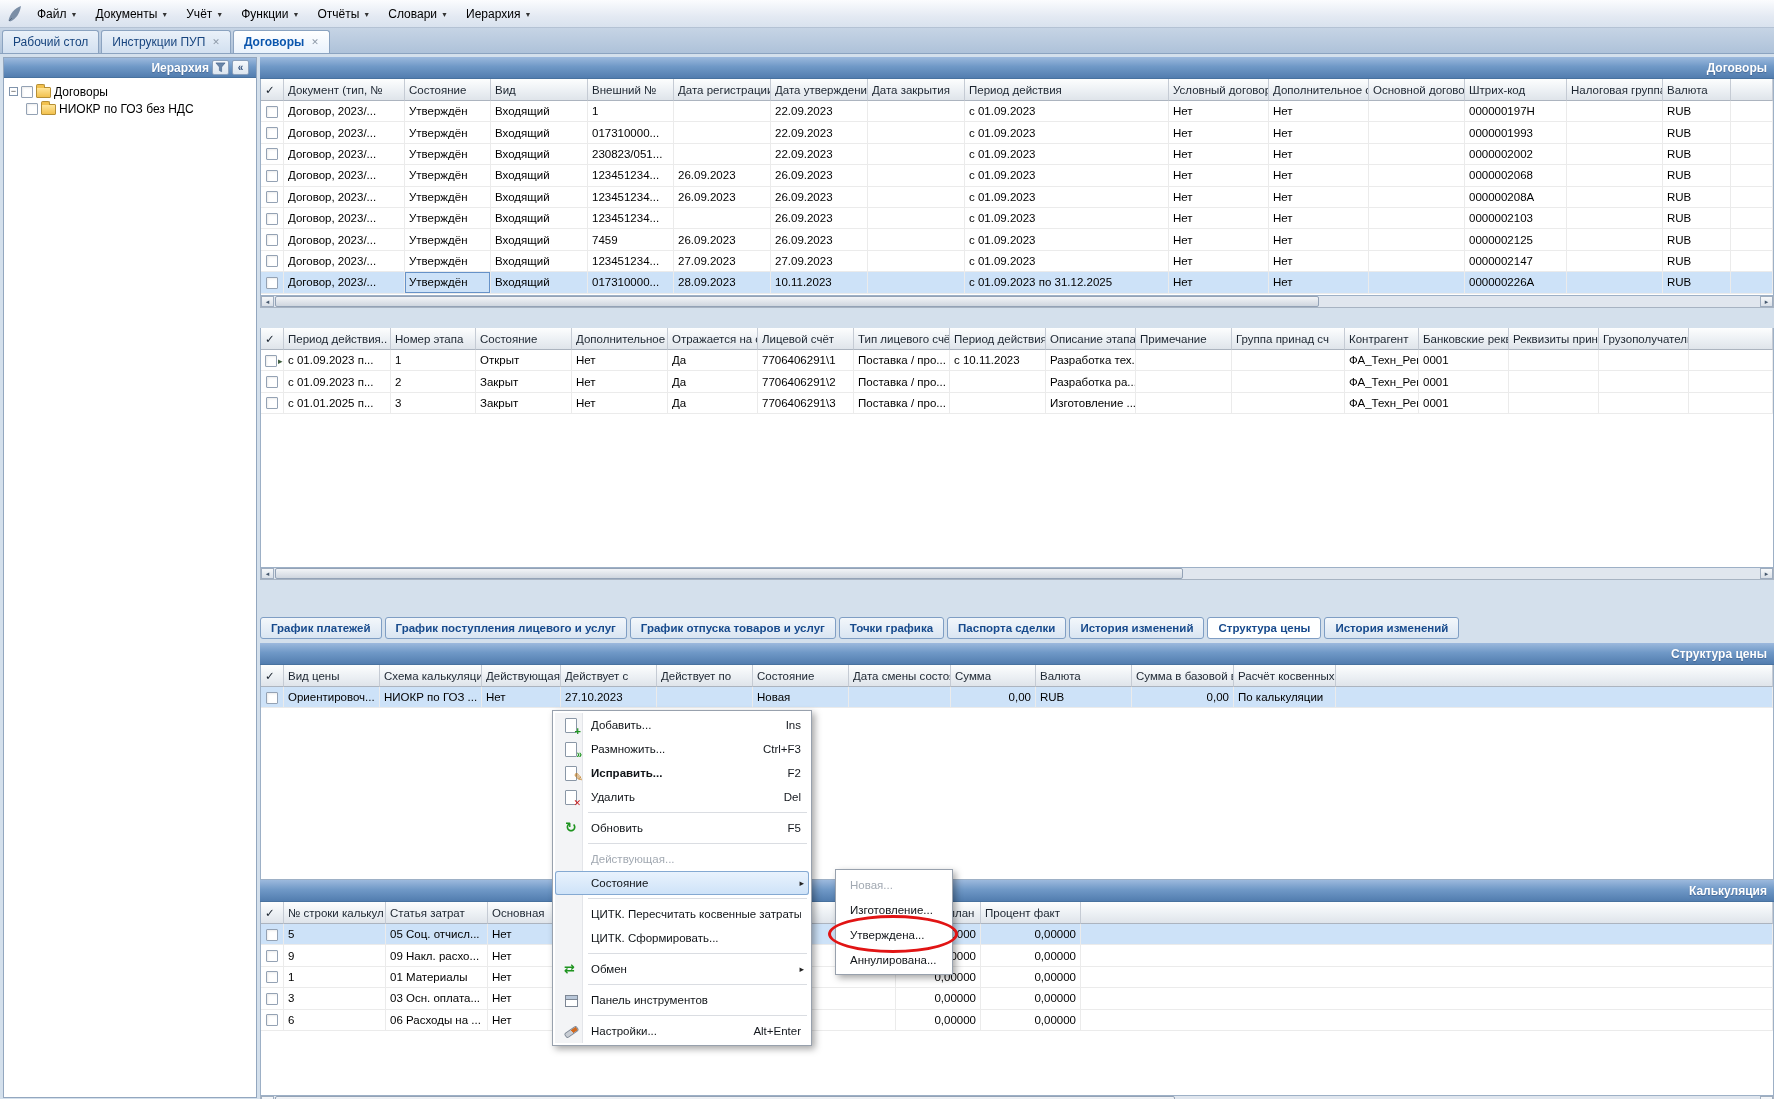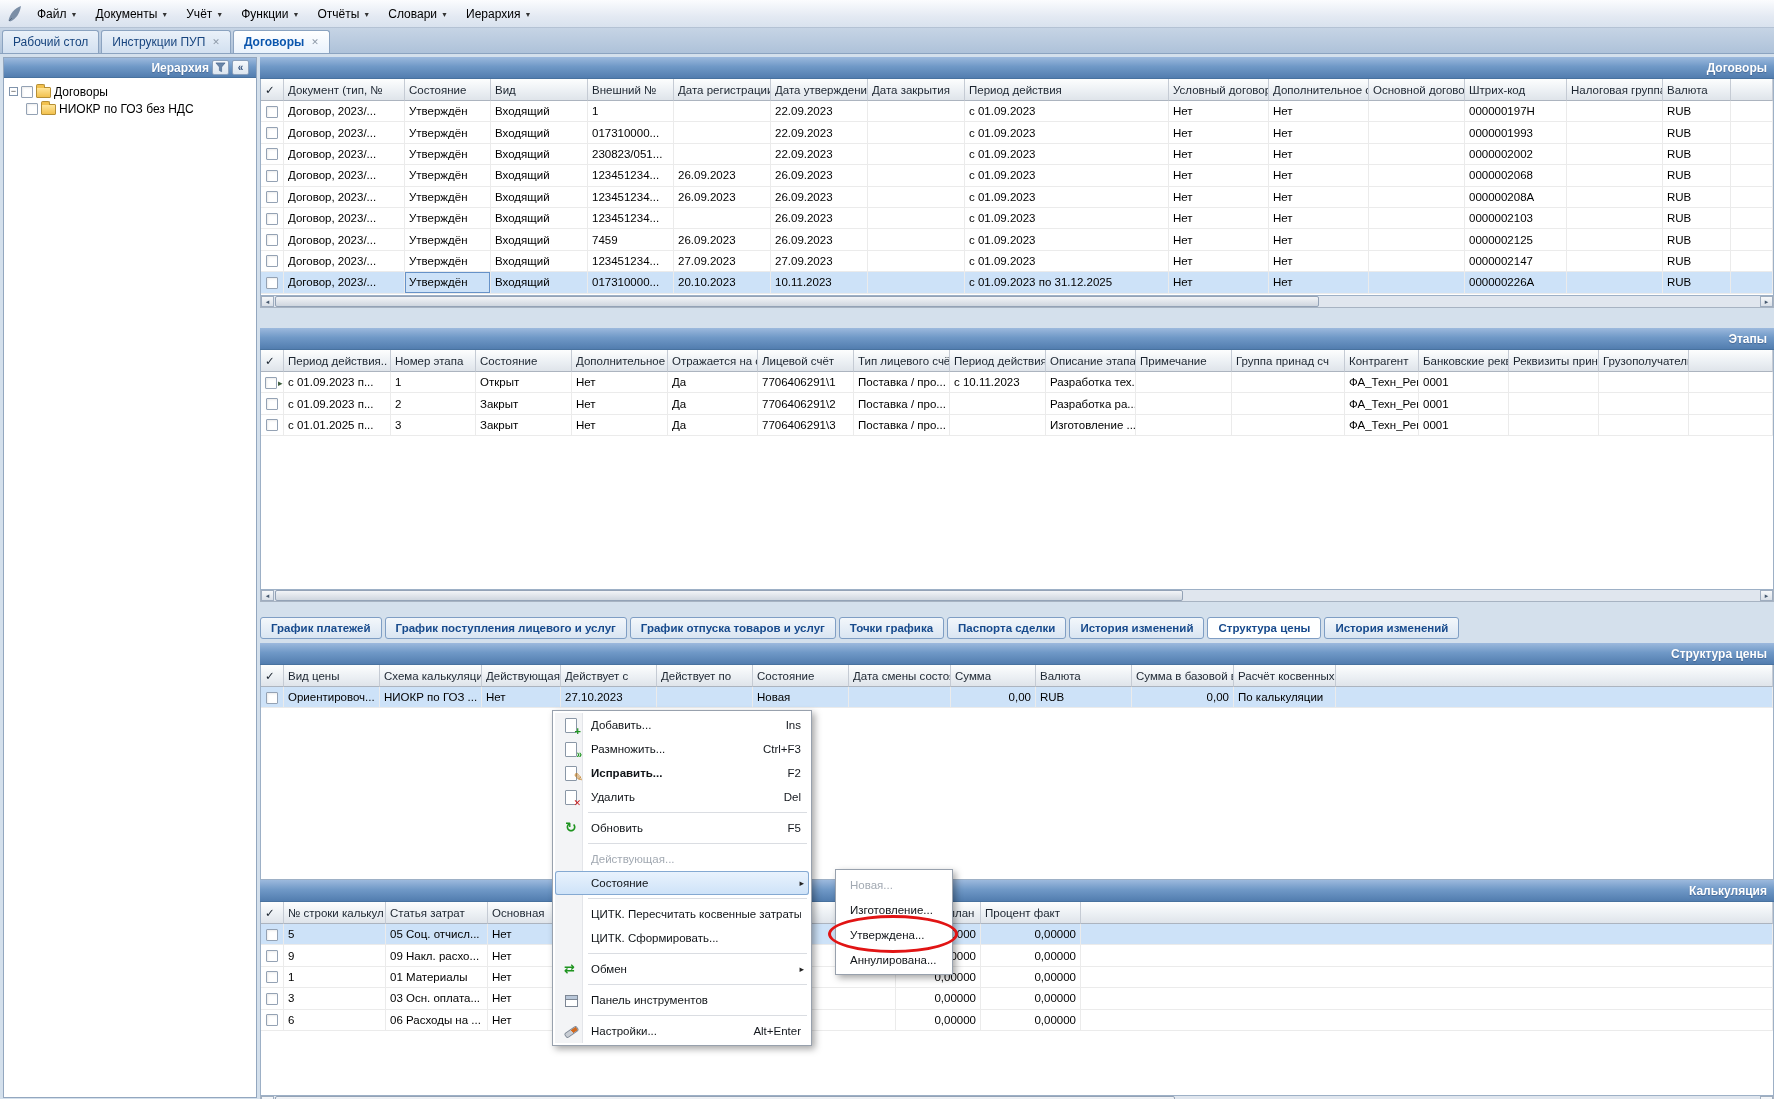--- a/index.html
+++ b/index.html
@@ -373,21 +373,21 @@
             <td></td>
             <td>RUB</td>
             <td></td>
           </tr>
           <tr class="sel">
             <td class="checkcell"><span class="cb"></span></td>
             <td>Договор, 2023/...</td>
             <td class="selcell">Утверждён</td>
             <td>Входящий</td>
             <td>017310000...</td>
-            <td>20.10.2023</td>
+            <td>28.09.2023</td>
             <td>10.11.2023</td>
             <td></td>
             <td>с 01.09.2023 по 31.12.2025</td>
             <td>Нет</td>
             <td>Нет</td>
             <td></td>
             <td>000000226А</td>
             <td></td>
             <td>RUB</td>
             <td></td>
@@ -396,23 +396,20 @@
       </table>
     </div>
   <div class="hscroll">
     <span class="sarrow left"></span>
     <span class="hthumb" style="left:14px;width:1044px;"></span>
     <span class="sarrow right"></span>
   </div>
 </div>
 
 <div class="panel" id="panel-stages">
-  <div class="panel-title">
-      <span>Этапы</span>
-    </div>
   <div class="grid-wrap">
       <table class="grid">
         <colgroup>
           <col style="width: 23px;">
           <col style="width: 107px;">
           <col style="width: 85px;">
           <col style="width: 96px;">
           <col style="width: 96px;">
           <col style="width: 90px;">
           <col style="width: 96px;">

